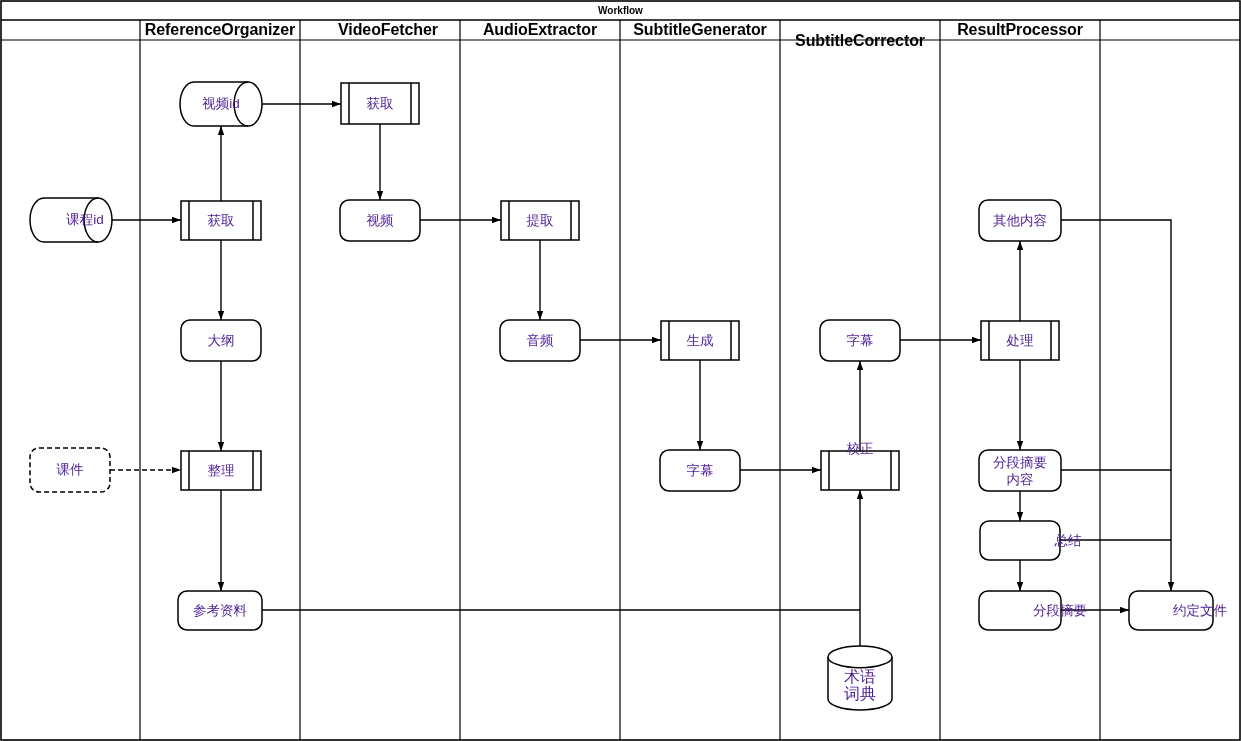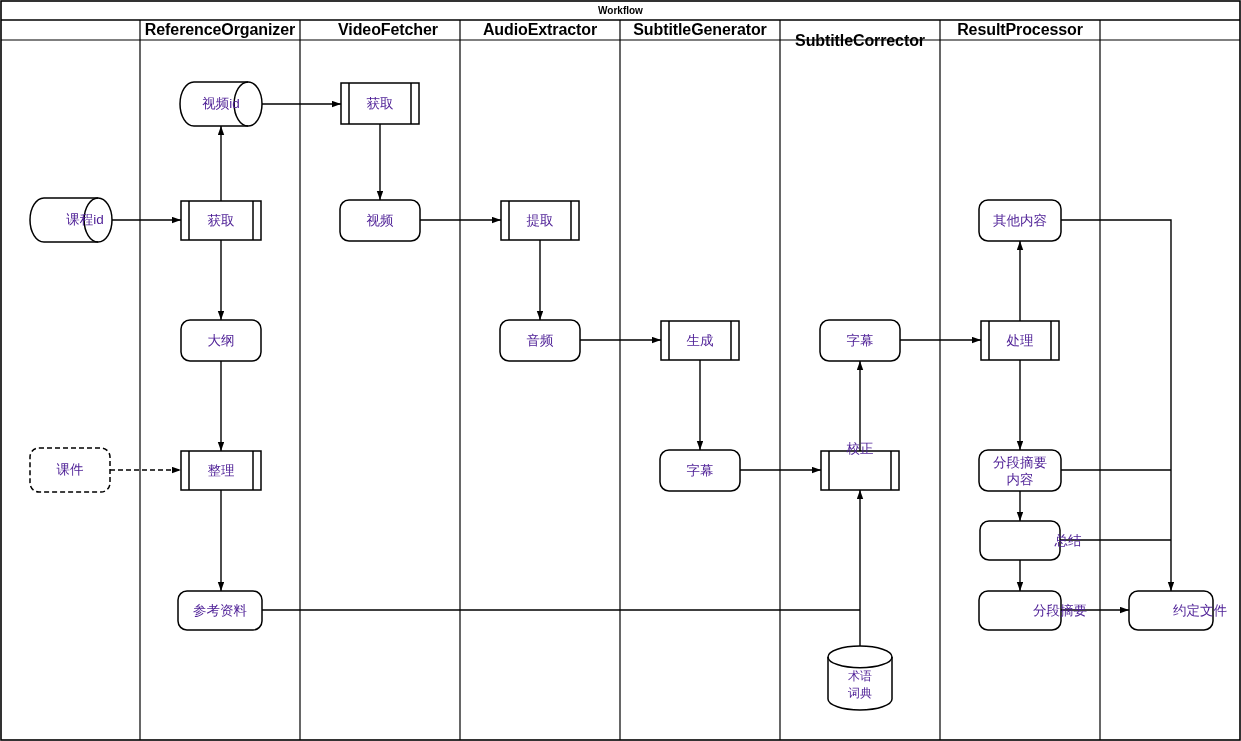--- a/index.html
+++ b/index.html
@@ -184,21 +184,21 @@
       <div class="node-label" style="left: 181px; width: 80px; top: 451px; line-height: 39px;">整理</div>
       <div class="node-label" style="left: 178px; width: 84px; top: 591px; line-height: 39px;">参考资料</div>
       <div class="node-label" style="left: 341px; width: 78px; top: 83px; line-height: 41px;">获取</div>
       <div class="node-label" style="left: 340px; width: 80px; top: 200px; line-height: 41px;">视频</div>
       <div class="node-label" style="left: 501px; width: 78px; top: 201px; line-height: 39px;">提取</div>
       <div class="node-label" style="left: 500px; width: 80px; top: 320px; line-height: 41px;">音频</div>
       <div class="node-label" style="left: 661px; width: 78px; top: 321px; line-height: 39px;">生成</div>
       <div class="node-label" style="left: 660px; width: 80px; top: 450px; line-height: 41px;">字幕</div>
       <div class="node-label" style="left: 820px; width: 80px; top: 320px; line-height: 41px;">字幕</div>
       <div class="node-label" style="left: 821px; width: 78px; top: 429px; line-height: 39px;">校正</div>
-      <div class="node-label" style="left: 828px; width: 64px; top: 668.44px; line-height: 17px; font-size: 12px;">术语
+      <div class="node-label" style="left: 828px; width: 64px; top: 668.44px; line-height: 17px; font-size: 16px;">术语
 词典</div>
       <div class="node-label" style="left: 979px; width: 82px; top: 200px; line-height: 41px;">其他内容</div>
       <div class="node-label" style="left: 981px; width: 78px; top: 321px; line-height: 39px;">处理</div>
       <div class="node-label" style="left: 979px; width: 82px; top: 453.5px; line-height: 17px;">分段摘要
 内容</div>
       <div class="node-label" style="left: 980px; width: 80px; top: 521px; line-height: 39px; margin-left: 48px;">总结</div>
       <div class="node-label" style="left: 979px; width: 82px; top: 591px; line-height: 39px; padding-left: 40px;">分段摘要</div>
       <div class="node-label" style="left: 1129px; width: 84px; top: 591px; line-height: 39px; margin-left: 29px;">约定文件</div>
     </div>
 

